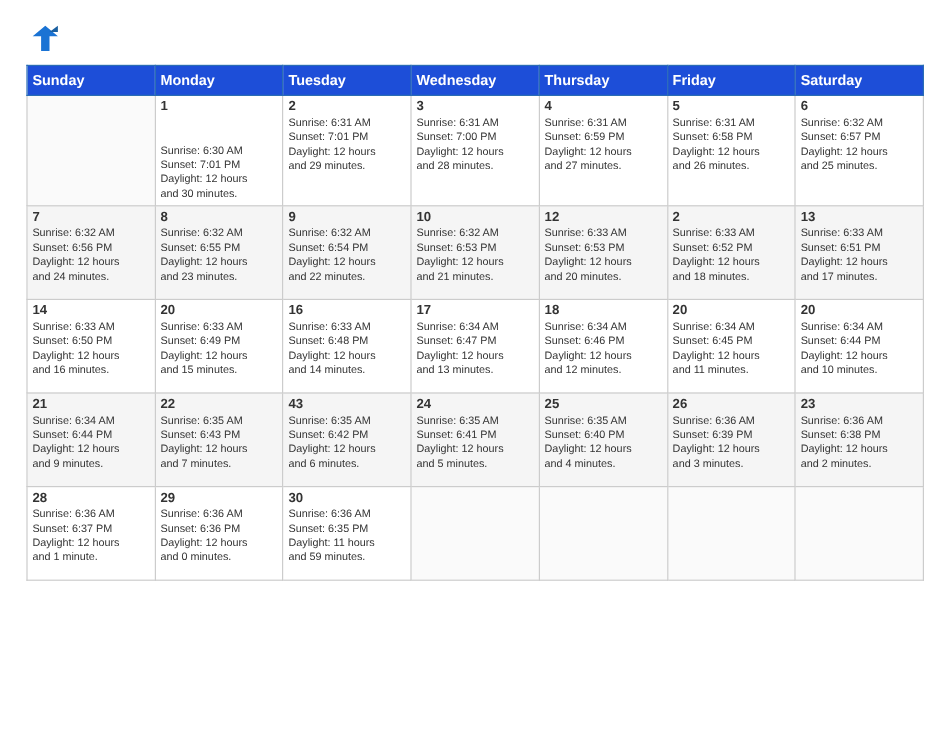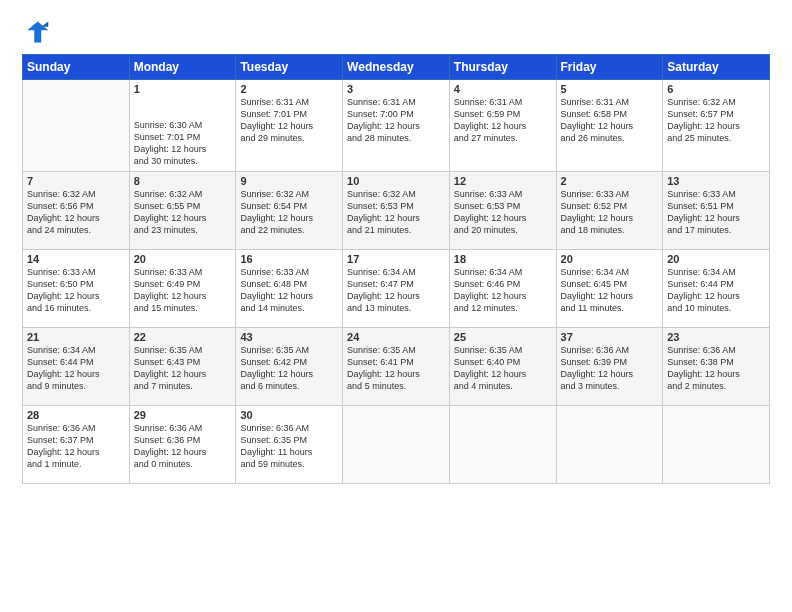--- a/index.html
+++ b/index.html
@@ -302,21 +302,21 @@
 and 5 minutes.</div>
           </td>
           <td>
             <span class="day-number">25</span>
             <div class="day-info" style="white-space: pre-line;">Sunrise: 6:35 AM
 Sunset: 6:40 PM
 Daylight: 12 hours
 and 4 minutes.</div>
           </td>
           <td>
-            <span class="day-number">37</span>
+            <span class="day-number">26</span>
             <div class="day-info" style="white-space: pre-line;">Sunrise: 6:36 AM
 Sunset: 6:39 PM
 Daylight: 12 hours
 and 3 minutes.</div>
           </td>
           <td>
             <span class="day-number">23</span>
             <div class="day-info" style="white-space: pre-line;">Sunrise: 6:36 AM
 Sunset: 6:38 PM
 Daylight: 12 hours

